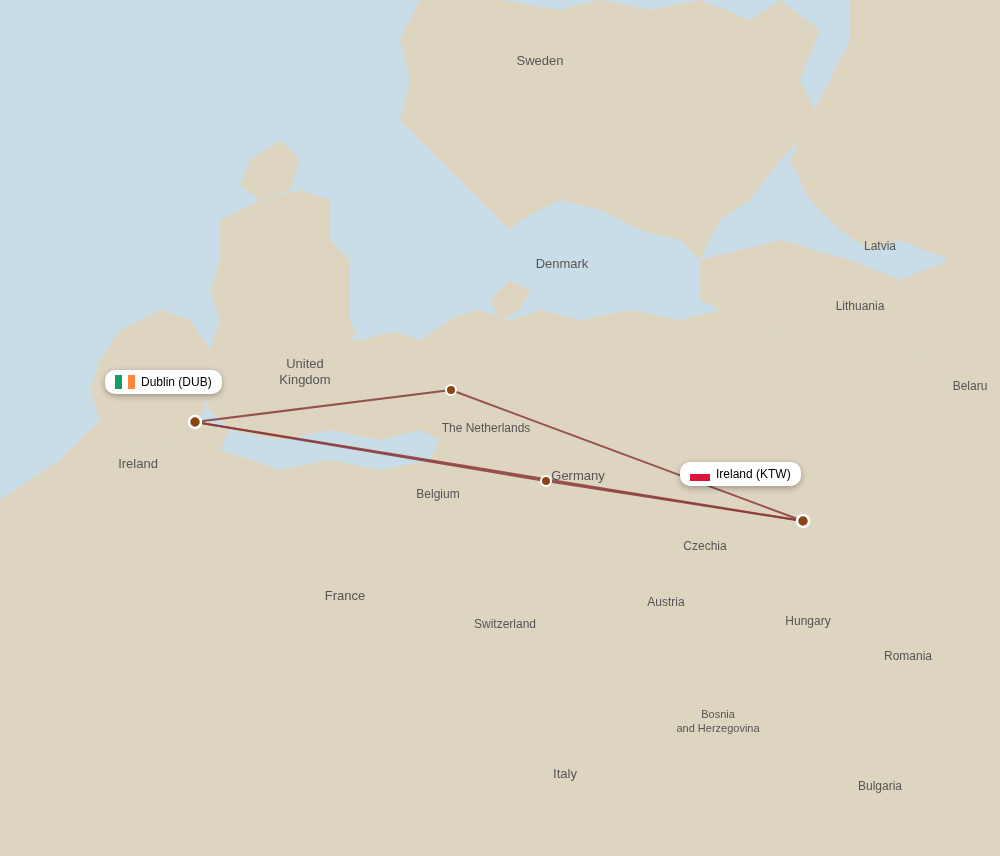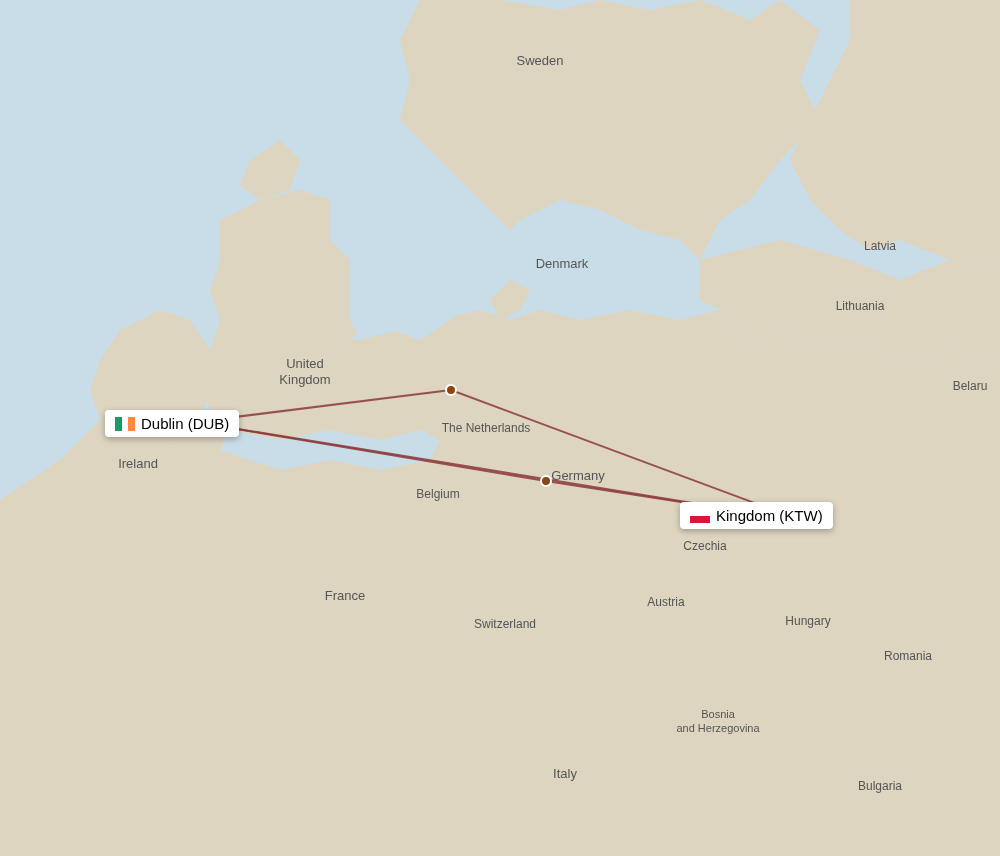--- a/index.html
+++ b/index.html
@@ -16,30 +16,29 @@
     #map-svg {
       width: 100%;
       height: 100%;
       position: absolute;
       top: 0; left: 0;
     }
 
     .airport-label {
       position: absolute;
       background: white;
-      border-radius: 4px;
+      border-radius: 10px;
       padding: 5px 10px;
-      font-size: 15px;
+      font-size: 12px;
       font-weight: 500;
       display: flex;
       align-items: center;
       gap: 6px;
       box-shadow: 0 2px 6px rgba(0,0,0,0.3);
       white-space: nowrap;
-      margin-top: 40px;
     }
 
     .flag {
       width: 20px;
       height: 14px;
       display: inline-block;
       flex-shrink: 0;
     }
 
     
@@ -133,15 +132,15 @@
     <circle cx="803" cy="521" r="6" fill="#8B4513" stroke="white" stroke-width="2.5"></circle>
   </svg>
 
   <div class="airport-label" id="label-dublin">
     <span class="flag flag-ie"></span>
     <span>Dublin (DUB)</span>
   </div>
 
   <div class="airport-label" id="label-katowice">
     <span class="flag flag-pl"></span>
-    <span>Kingdom (KTW)</span>
+    <span>Ireland (KTW)</span>
   </div>
 </div>
 
 </body></html>

